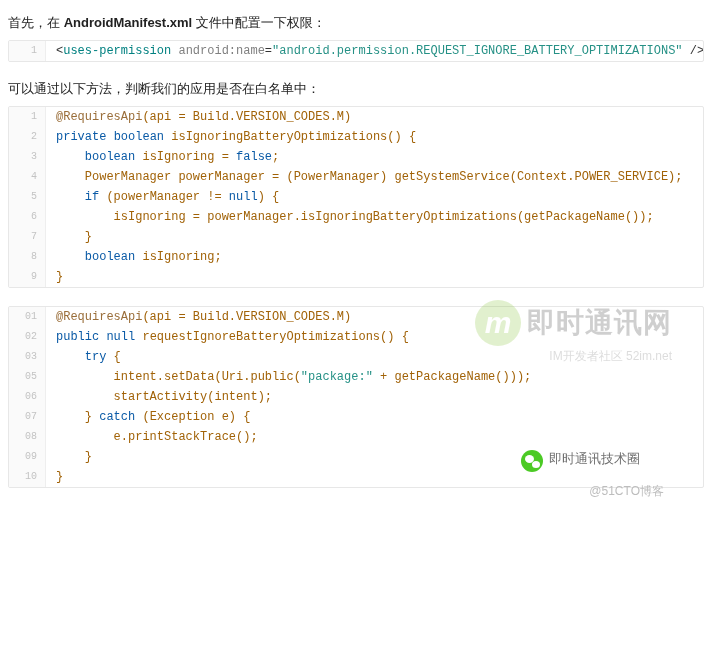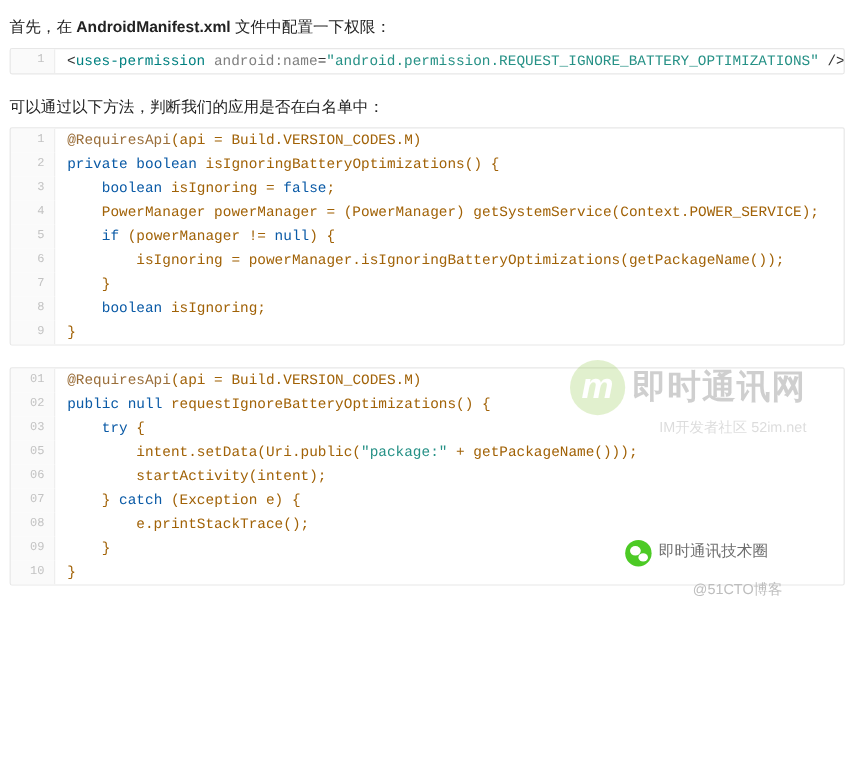--- a/index.html
+++ b/index.html
@@ -95,21 +95,21 @@
     background: #2dc100; position: relative;
   }
   .wechat-icon::before, .wechat-icon::after {
     content: ""; position: absolute; background: #fff; border-radius: 50%;
   }
   .wechat-icon::before { width:9px; height:8px; left:4px; top:5px; }
   .wechat-icon::after  { width:8px; height:7px; right:3px; bottom:4px; }
 
   .footer-wm {
     position: absolute;
-    right: 60px;
+    right: 48px;
     bottom: 14px;
     font-size: 12px;
     color: #bdbdbd;
     pointer-events: none;
     text-align: center;
   }
 </style>
 </head>
 <body>
 

